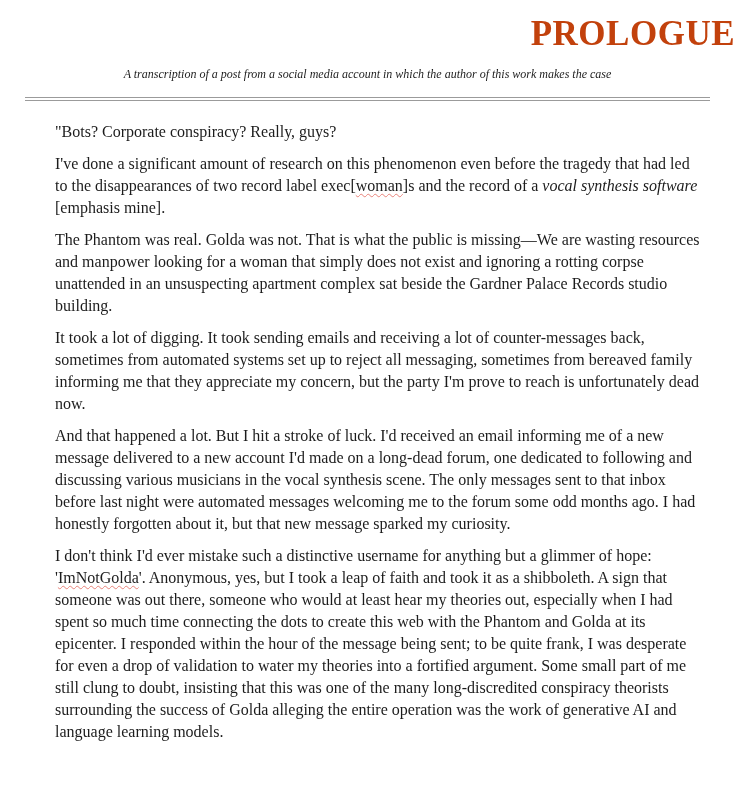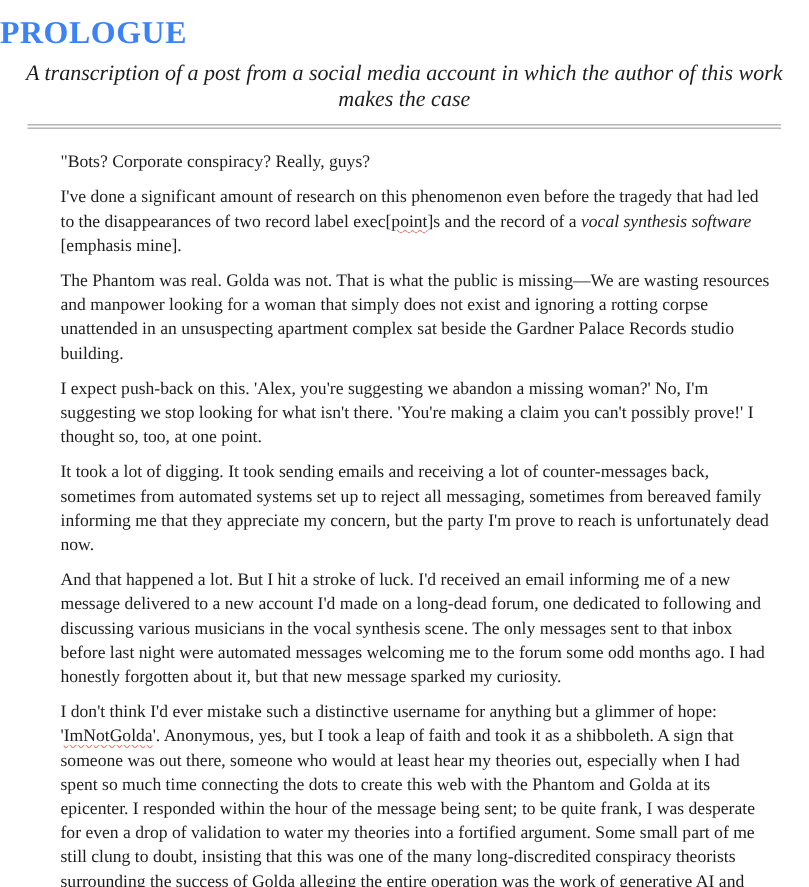--- a/index.html
+++ b/index.html
@@ -8,31 +8,31 @@
     background: #ffffff;
   }
   body {
     width: 735px;
     min-height: 806px;
     font-family: "Liberation Serif", serif;
     color: #1c1c1c;
     overflow: hidden;
   }
   .chapter-title {
-    text-align: left;
+    text-align: right;
     font-weight: bold;
-    font-size: 29px;
+    font-size: 35px;
     margin: 14px 0 0 0;
-    color: #3b82f6;
+    color: #c2410c;
     letter-spacing: 0.5px;
   }
   .chapter-note {
     text-align: center;
     font-style: italic;
-    font-size: 20px;
+    font-size: 12px;
     line-height: 23px;
     margin-top: 9px;
     color: #1c1c1c;
   }
   .chapter-note .note-line { display: block; }
   hr.divider {
     margin: 11px 25px 0 25px;
     border: 0;
     height: 2px;
     border-top: 1px solid var(--rule-color, #9b9b9b);
@@ -65,21 +65,20 @@
   <h1 class="chapter-title">PROLOGUE</h1>
 
   <div class="chapter-note">
     <span class="note-line">A transcription of a post from a social media account in which the author of this work makes the case</span>
   </div>
 
   <hr class="divider">
 
   <div class="body-text">
       <p><span class="seg-normal">"Bots? Corporate conspiracy? Really, guys?</span></p>
-      <p><span class="seg-normal">I've done a significant amount of research on this phenomenon even before the tragedy that had led to the disappearances of two record label exec[</span><span class="seg-misspell">point</span><span class="seg-normal">]s and the record of a </span><span class="seg-italic">vocal synthesis software</span><span class="seg-normal"> [emphasis mine].</span></p>
+      <p><span class="seg-normal">I've done a significant amount of research on this phenomenon even before the tragedy that had led to the disappearances of two record label exec[</span><span class="seg-misspell">woman</span><span class="seg-normal">]s and the record of a </span><span class="seg-italic">vocal synthesis software</span><span class="seg-normal"> [emphasis mine].</span></p>
       <p><span class="seg-normal">The Phantom was real. Golda was not. That is what the public is missing—We are wasting resources and manpower looking for a woman that simply does not exist and ignoring a rotting corpse unattended in an unsuspecting apartment complex sat beside the Gardner Palace Records studio building.</span></p>
-      <p><span class="seg-normal">I expect push-back on this. 'Alex, you're suggesting we abandon a missing woman?' No, I'm suggesting we stop looking for what isn't there. 'You're making a claim you can't possibly prove!' I thought so, too, at one point.</span></p>
       <p><span class="seg-normal">It took a lot of digging. It took sending emails and receiving a lot of counter-messages back, sometimes from automated systems set up to reject all messaging, sometimes from bereaved family informing me that they appreciate my concern, but the party I'm prove to reach is unfortunately dead now.</span></p>
       <p><span class="seg-normal">And that happened a lot. But I hit a stroke of luck. I'd received an email informing me of a new message delivered to a new account I'd made on a long-dead forum, one dedicated to following and discussing various musicians in the vocal synthesis scene. The only messages sent to that inbox before last night were automated messages welcoming me to the forum some odd months ago. I had honestly forgotten about it, but that new message sparked my curiosity.</span></p>
       <p><span class="seg-normal">I don't think I'd ever mistake such a distinctive username for anything but a glimmer of hope: '</span><span class="seg-misspell">ImNotGolda</span><span class="seg-normal">'. Anonymous, yes, but I took a leap of faith and took it as a shibboleth. A sign that someone was out there, someone who would at least hear my theories out, especially when I had spent so much time connecting the dots to create this web with the Phantom and Golda at its epicenter. I responded within the hour of the message being sent; to be quite frank, I was desperate for even a drop of validation to water my theories into a fortified argument. Some small part of me still clung to doubt, insisting that this was one of the many long-discredited conspiracy theorists surrounding the success of Golda alleging the entire operation was the work of generative AI and language learning models.</span></p>
     </div>
 
 </div>
 
 </body></html>

